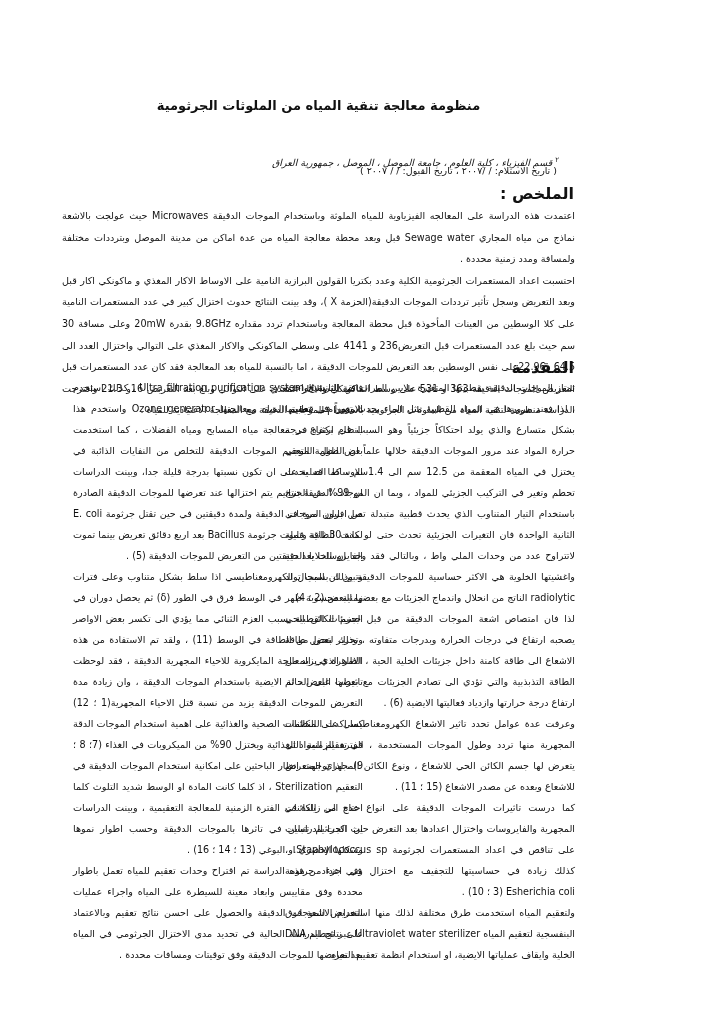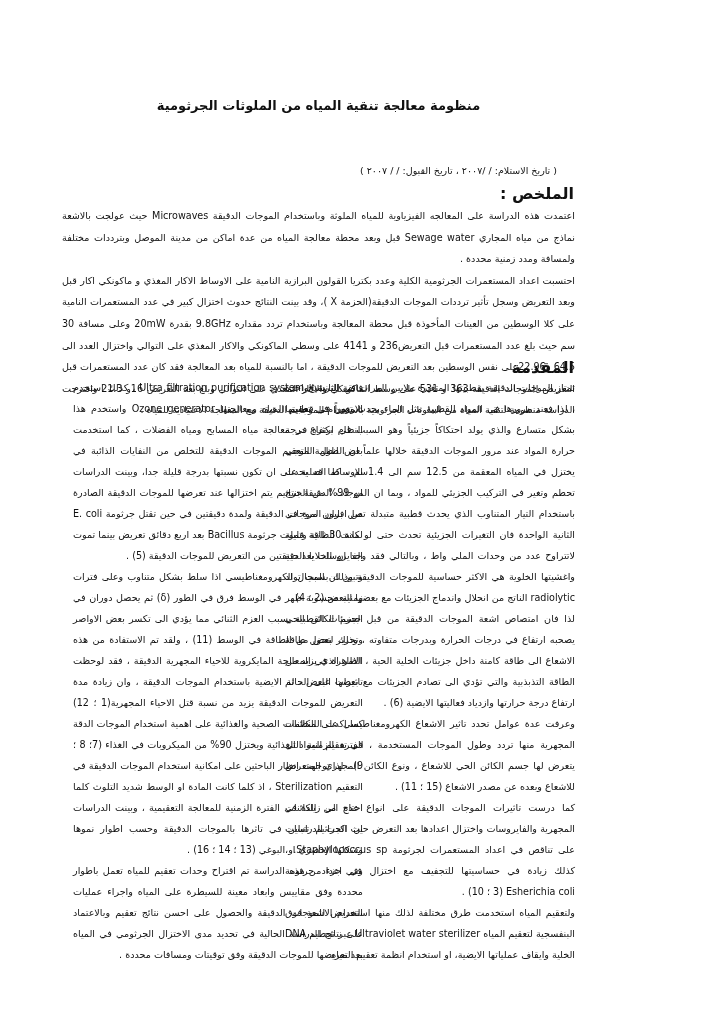--- a/index.html
+++ b/index.html
@@ -23,20 +23,24 @@
   .col-left{left:73px;}
 </style>
 </head>
 <body>
 
 <div class="page">
 
   <div class="title">منظومة معالجة تنقية المياه من الملوثات الجرثومية</div>
 
 
+  <div class="affil" style="top:156px">
+    <sup>٢</sup>
+    <span>قسم الفيزياء ، كلية العلوم ، جامعة الموصل ، الموصل ، جمهورية العراق</span>
+  </div>
 
   <div class="dates">( تاريخ الاستلام: / /٢٠٠٧ ، تاريخ القبول: / / ٢٠٠٧ )</div>
 
   <div class="sec-head" style="top:184px">الملخص :</div>
 
   <div class="abstract">
     <p>اعتمدت هذه الدراسة على المعالجه الفيزياوية للمياه الملوثة وباستخدام الموجات الدقيقة Microwaves حيث عولجت بالاشعة نماذج من مياه المجاري Sewage water قبل وبعد محطة معالجة المياه من عدة اماكن من مدينة الموصل وبترددات مختلفة ولمسافة ومدد زمنية محددة .</p>
     <p>احتسبت اعداد المستعمرات الجرثومية الكلية وعدد بكتريا القولون البرازية النامية على الاوساط الاكار المغذي و ماكونكي اكار قبل وبعد التعريض وسجل تأثير ترددات الموجات الدقيقة(الحزمة X )، وقد بينت النتائج حدوث اختزال كبير في عدد المستعمرات النامية على كلا الوسطين من العينات المأخوذة قبل محطة المعالجة وباستخدام تردد مقداره 9.8GHz بقدرة 20mW وعلى مسافة 30 سم حيث بلغ عدد المستعمرات قبل التعريض236 و 4141 على وسطي الماكونكي والاكار المغذي على التوالي واختزال العدد الى 64.5 و22.96على نفس الوسطين بعد التعريض للموجات الدقيقة ، اما بالنسبة للمياه بعد المعالجة فقد كان عدد المستعمرات قبل التعريض للموجات الدقيقة 363 و 531 على وسط الماكونكي والاكار المغذي على التوالي وبلغ بعد التعريض 16و 21.3 واقترحت الدراسة منظومة لتنقية المياه من الملوثات الجرثومية باستخدام الموجات الدقيقة مع المعالجة الاعتيادية للمياه .</p>
   </div>
 

